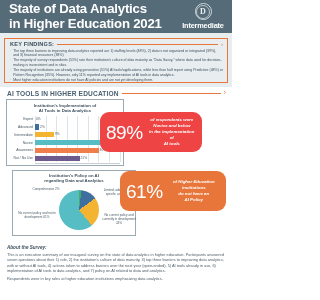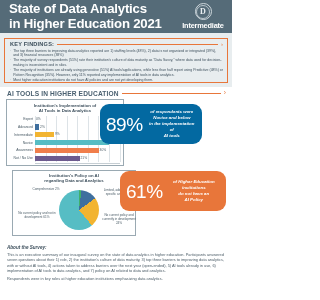--- a/index.html
+++ b/index.html
@@ -214,22 +214,22 @@
   
   .stat {
     position:absolute;
     display:flex;
     align-items:center;
     border-radius:9px;
     padding:4px 6px;
     gap:5px;
   }
   .stat-89 {
-    left:100px; top:6px; width:102px; height:40px;
-    background:#0369a1;
+    left:100px; top:14px; width:102px; height:40px;
+    background:#ef4444;
   }
   .stat-61 {
     left:120px; top:73px; width:106px; height:40px;
     background:#e8763a;
   }
   .stat-num {
     font-size:19px;
     font-weight:normal;
     color:#ffffff;
     line-height:1;

